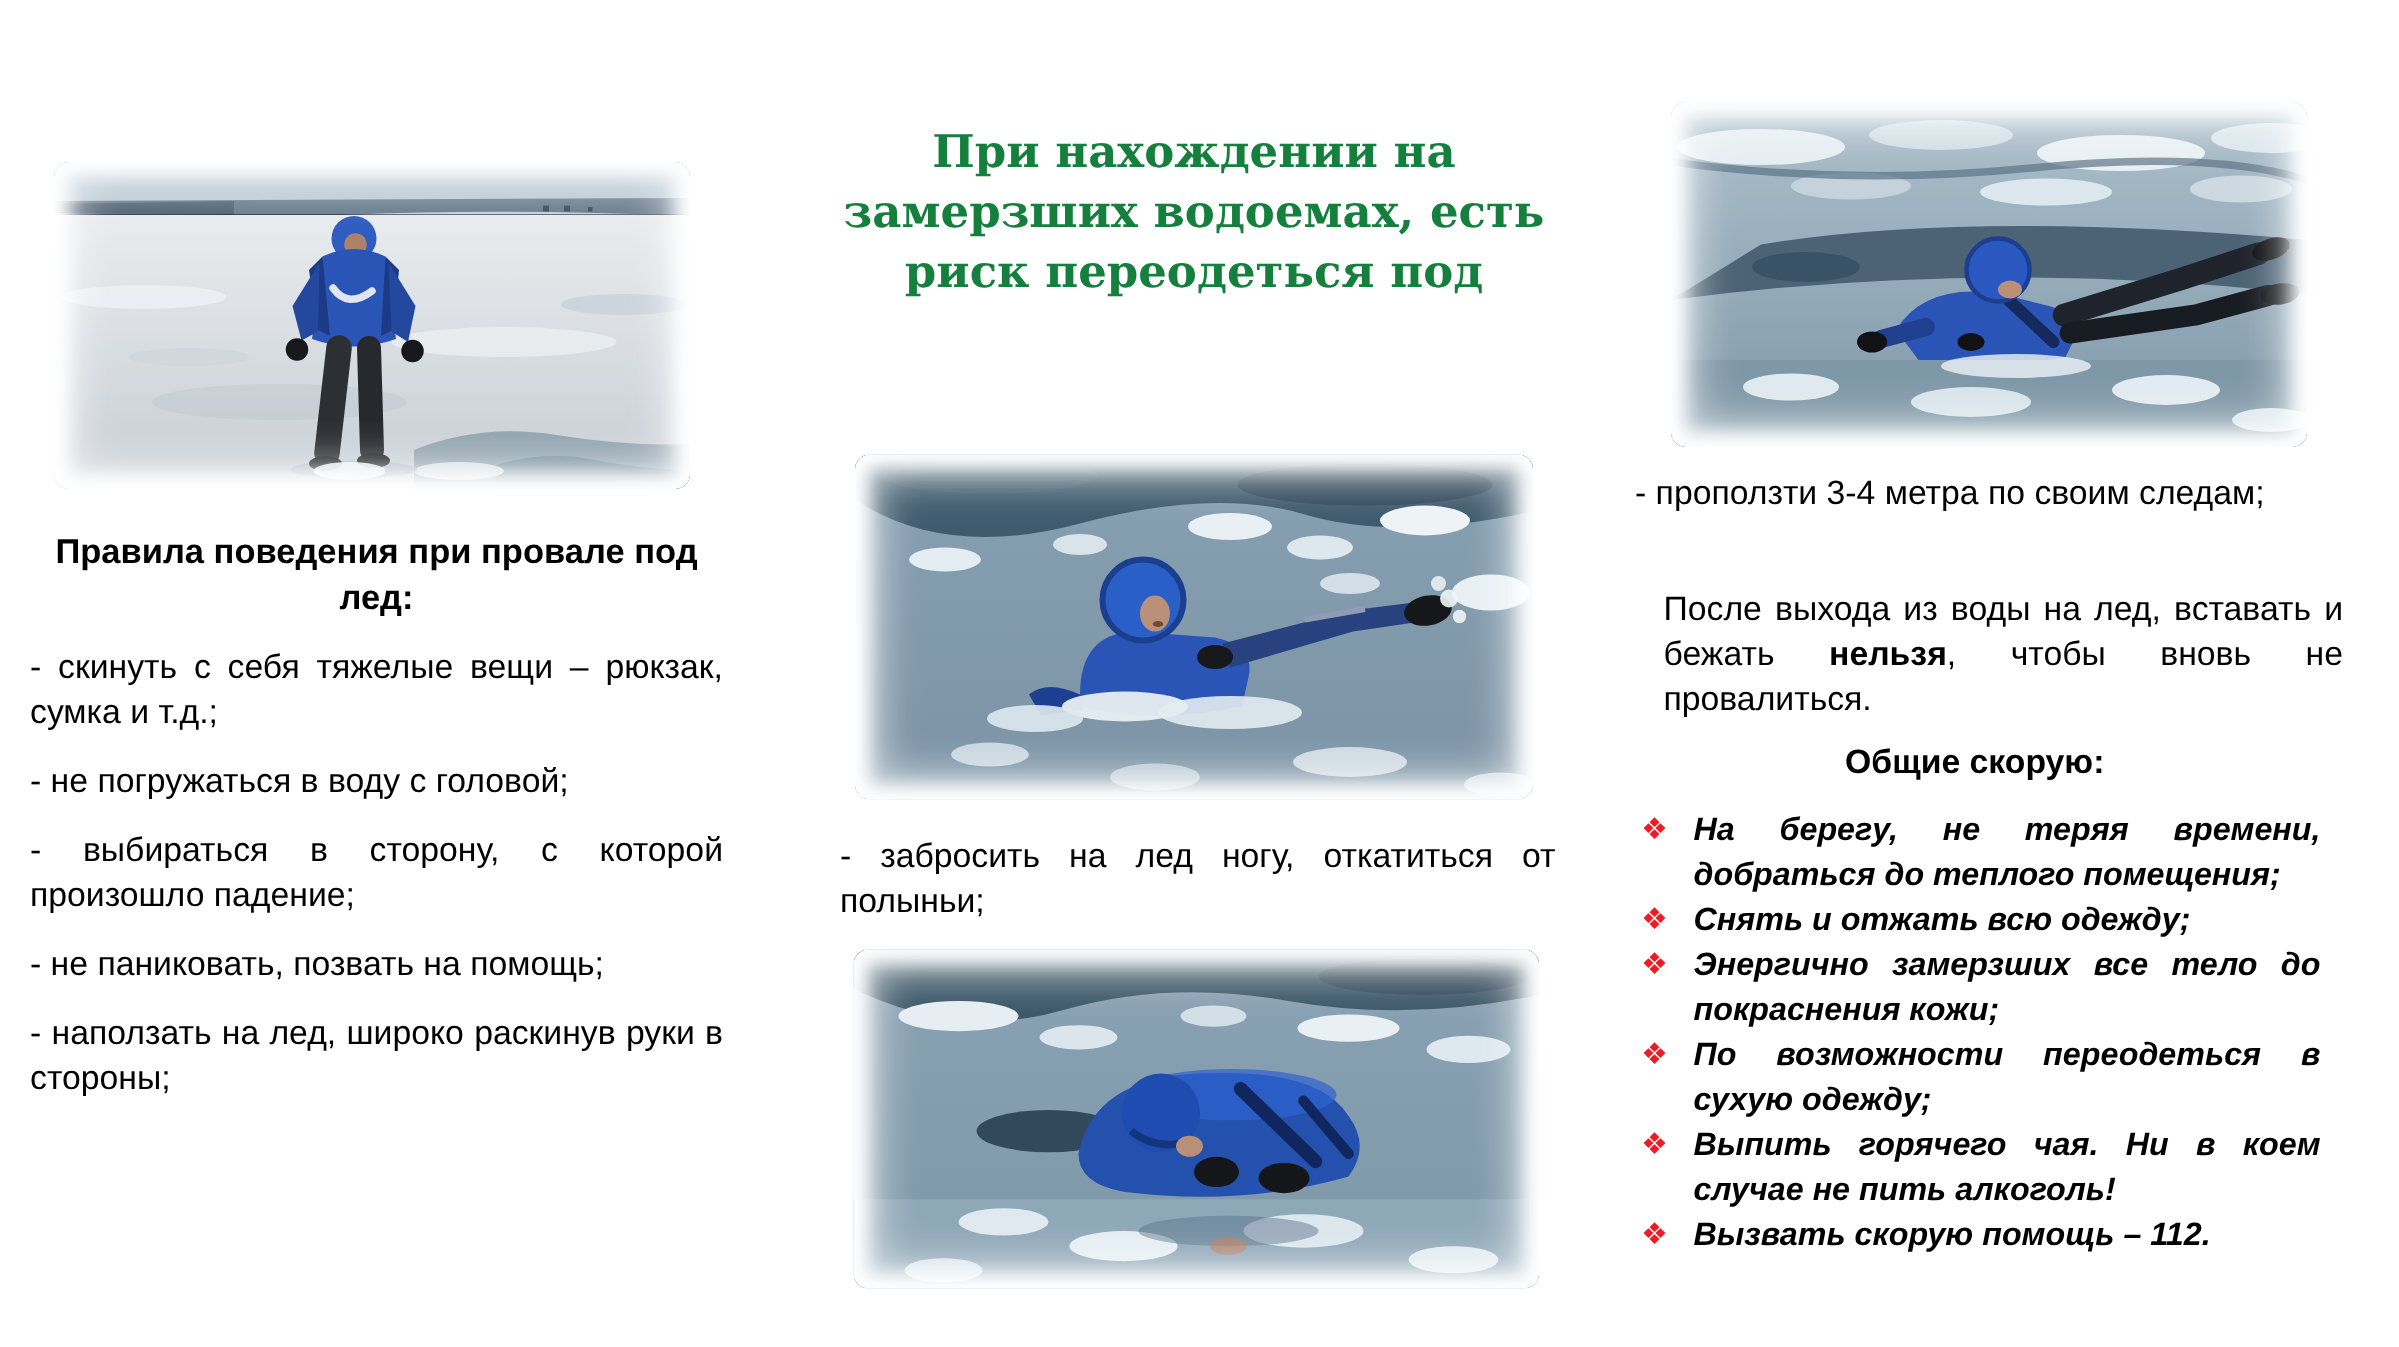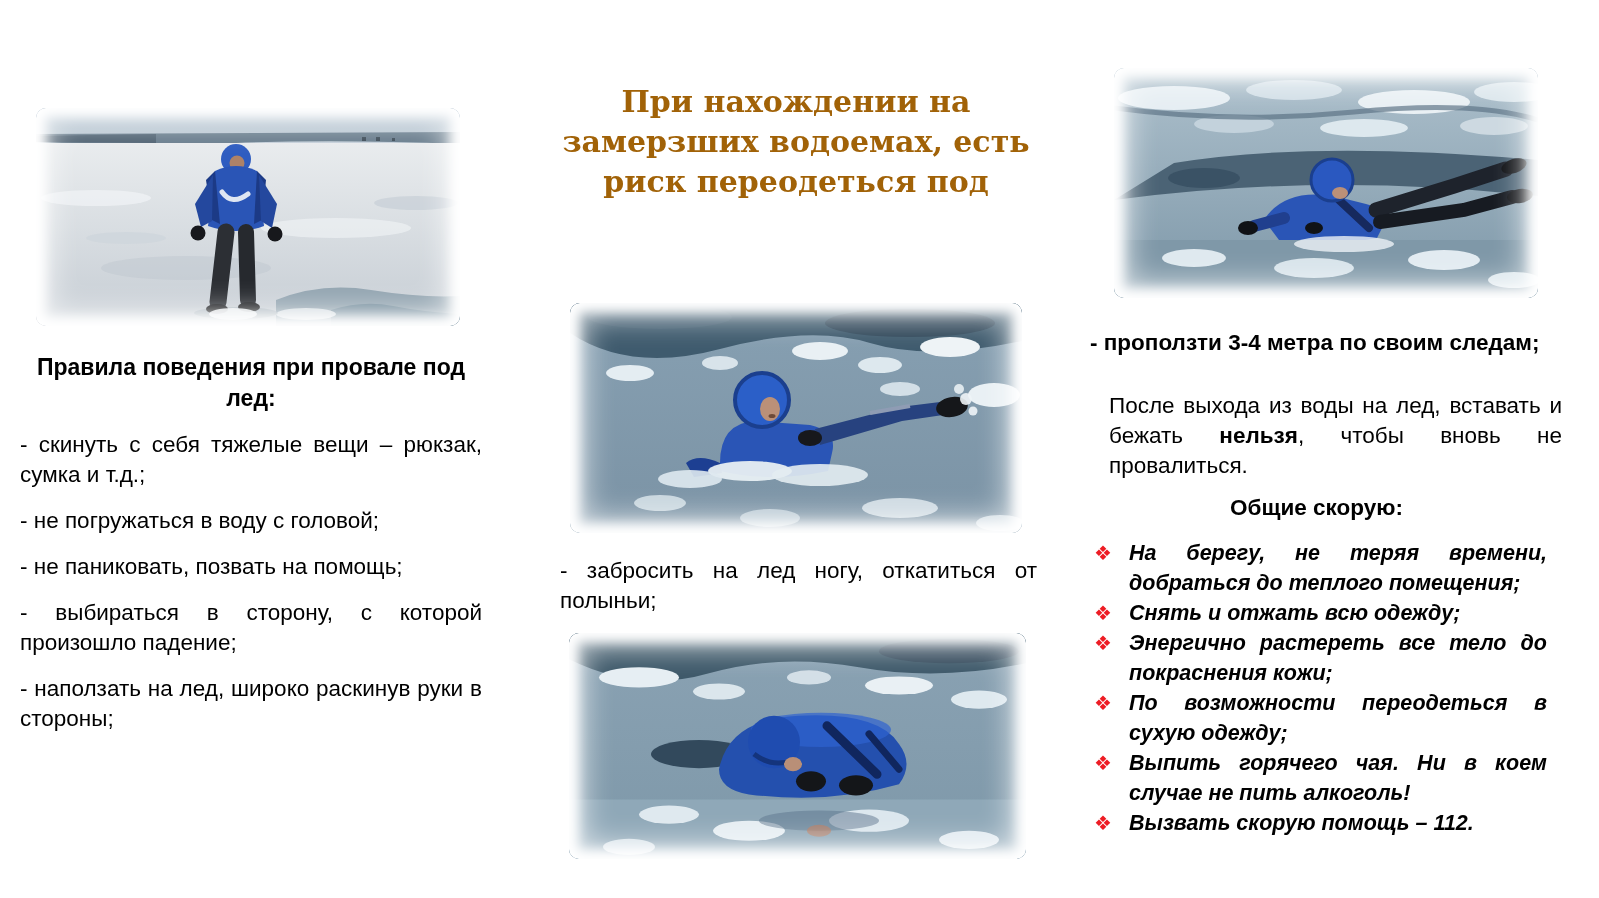--- a/index.html
+++ b/index.html
@@ -13,42 +13,42 @@
   .photo{position:absolute;border-radius:10px;overflow:hidden;}
   .photo svg{position:absolute;inset:0;width:100%;height:100%;display:block;}
   .vig{position:absolute;inset:0;border-radius:10px;pointer-events:none;
        box-shadow:inset 0 0 12px 9px #ffffff, inset 0 0 28px 16px rgba(255,255,255,.65);}
 
   
   .body-text{font-size:22.5px;line-height:30px;text-align:justify;}
   .body-text p{margin:0 0 16px 0;}
   .l-heading{font-weight:700;font-size:23px;line-height:31px;text-align:center;}
   .m-title{font-family:"DejaVu Serif","Liberation Serif",serif;font-weight:700;
-           font-size:30px;line-height:40px;text-align:center;color:#a16207;}
+           font-size:30px;line-height:40px;text-align:center;color:#15803d;}
   .r-heading{font-weight:700;font-size:22.5px;line-height:28px;text-align:center;}
   .bold-inline{font-weight:700;}
 
   .r-list{list-style:none;margin:0;padding:0;}
   .rule{position:relative;padding-left:37px;font-style:italic;font-weight:700;
         font-size:21.5px;line-height:30px;text-align:justify;margin:0;}
   .blt{position:absolute;left:2px;top:0;color:#ed1c24;font-style:normal;
        font-weight:400;font-size:20px;line-height:30px;}
 
   
   .photo1{left:36px;top:108px;width:424px;height:218px;}
   .l-heading{left:20px;top:352px;width:462px;}
   .l-list{left:20px;top:430px;width:462px;}
 
   .m-title{left:548px;top:82px;width:496px;}
   .photo2{left:570px;top:303px;width:452px;height:230px;}
   .m-caption{left:560px;top:556px;width:477px;}
   .photo3{left:569px;top:633px;width:457px;height:226px;}
 
   .photo4{left:1114px;top:68px;width:424px;height:230px;}
-  .r-item{left:1090px;top:328px;width:453px;font-weight:bold;}
+  .r-item{left:1090px;top:314px;width:453px;}
   .r-para{left:1109px;top:391px;width:453px;}
   .r-heading{left:1090px;top:494px;width:453px;}
   .r-rules{left:1092px;top:538px;width:455px;}
 </style>
 </head>
 <body>
 
 <div class="page">
 
   <div class="photo photo1">
@@ -99,22 +99,22 @@
       </g>
     </svg>
     <div class="vig"></div>
   </div>
 
   <div class="abs l-heading">Правила поведения при провале под лед:</div>
 
   <div class="abs body-text l-list">
     <p>- скинуть с себя тяжелые вещи – рюкзак, сумка и т.д.;</p>
     <p>- не погружаться в воду с головой;</p>
+    <p>- выбираться в сторону, с которой произошло падение;</p>
     <p>- не паниковать, позвать на помощь;</p>
-    <p>- выбираться в сторону, с которой произошло падение;</p>
     <p>- наползать на лед, широко раскинув руки в стороны;</p>
   </div>
 
   <div class="abs m-title">
     <div>При нахождении на</div>
     <div>замерзших водоемах, есть</div>
     <div>риск переодеться под</div>
   </div>
 
   <div class="photo photo2">
@@ -255,19 +255,19 @@
 
   <div class="abs body-text r-para">
     <p><span>После выхода из воды на лед, вставать и бежать </span><span class="bold-inline">нельзя</span><span>, чтобы вновь не провалиться.</span></p>
   </div>
 
   <div class="abs r-heading">Общие скорую:</div>
 
   <ul class="abs r-list r-rules">
     <li class="rule"><span class="blt">❖</span><span>На берегу, не теряя времени, добраться до теплого помещения;</span></li>
     <li class="rule"><span class="blt">❖</span><span>Снять и отжать всю одежду;</span></li>
-    <li class="rule"><span class="blt">❖</span><span>Энергично растереть все тело до покраснения кожи;</span></li>
+    <li class="rule"><span class="blt">❖</span><span>Энергично замерзших все тело до покраснения кожи;</span></li>
     <li class="rule"><span class="blt">❖</span><span>По возможности переодеться в сухую одежду;</span></li>
     <li class="rule"><span class="blt">❖</span><span>Выпить горячего чая. Ни в коем случае не пить алкоголь!</span></li>
     <li class="rule"><span class="blt">❖</span><span>Вызвать скорую помощь – 112.</span></li>
   </ul>
 
 </div>
 
 </body></html>

